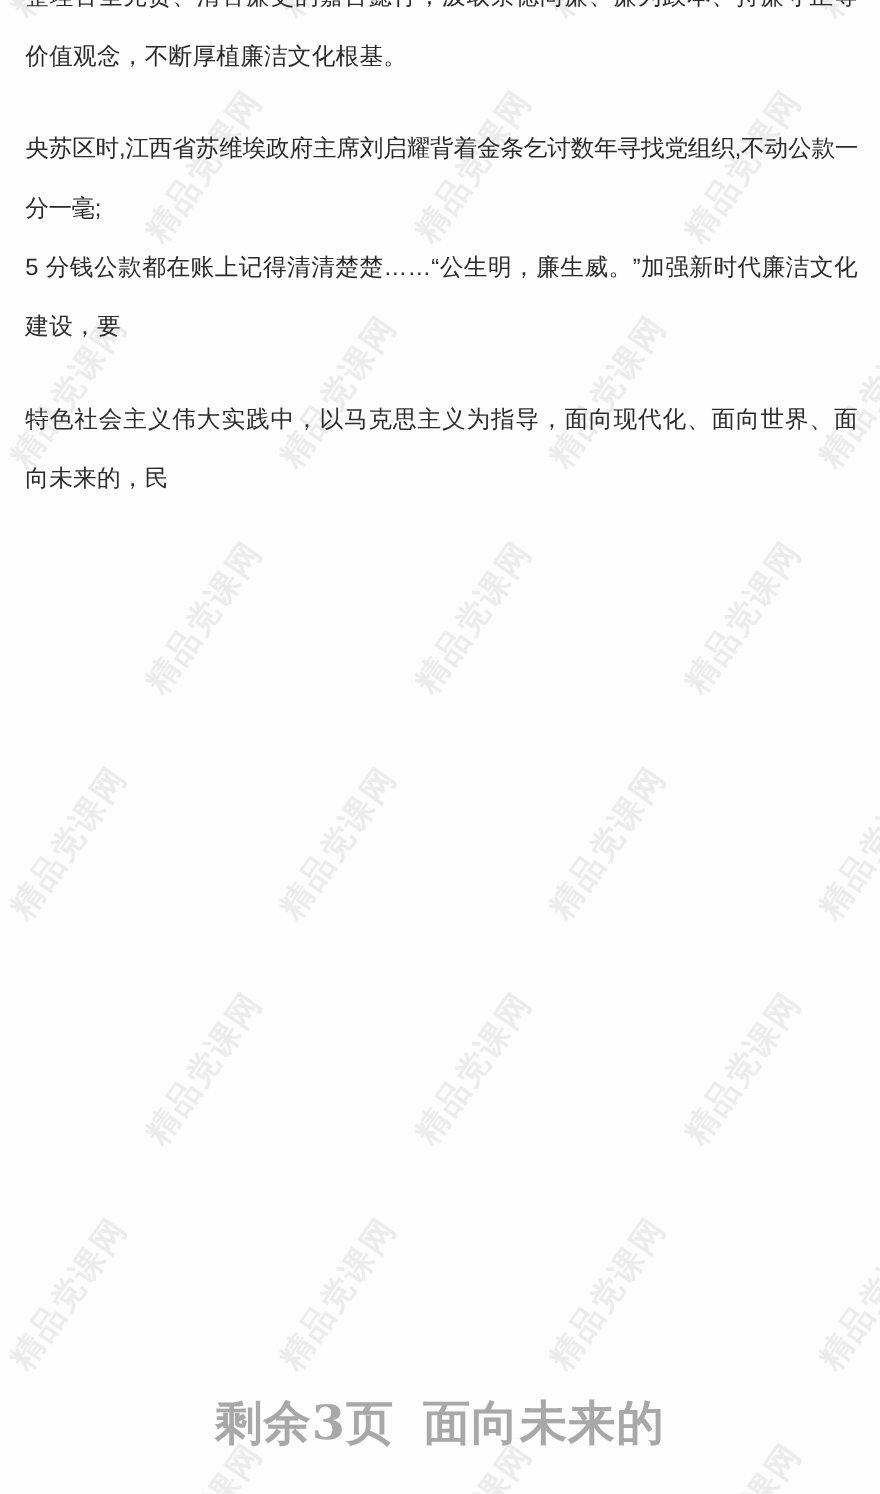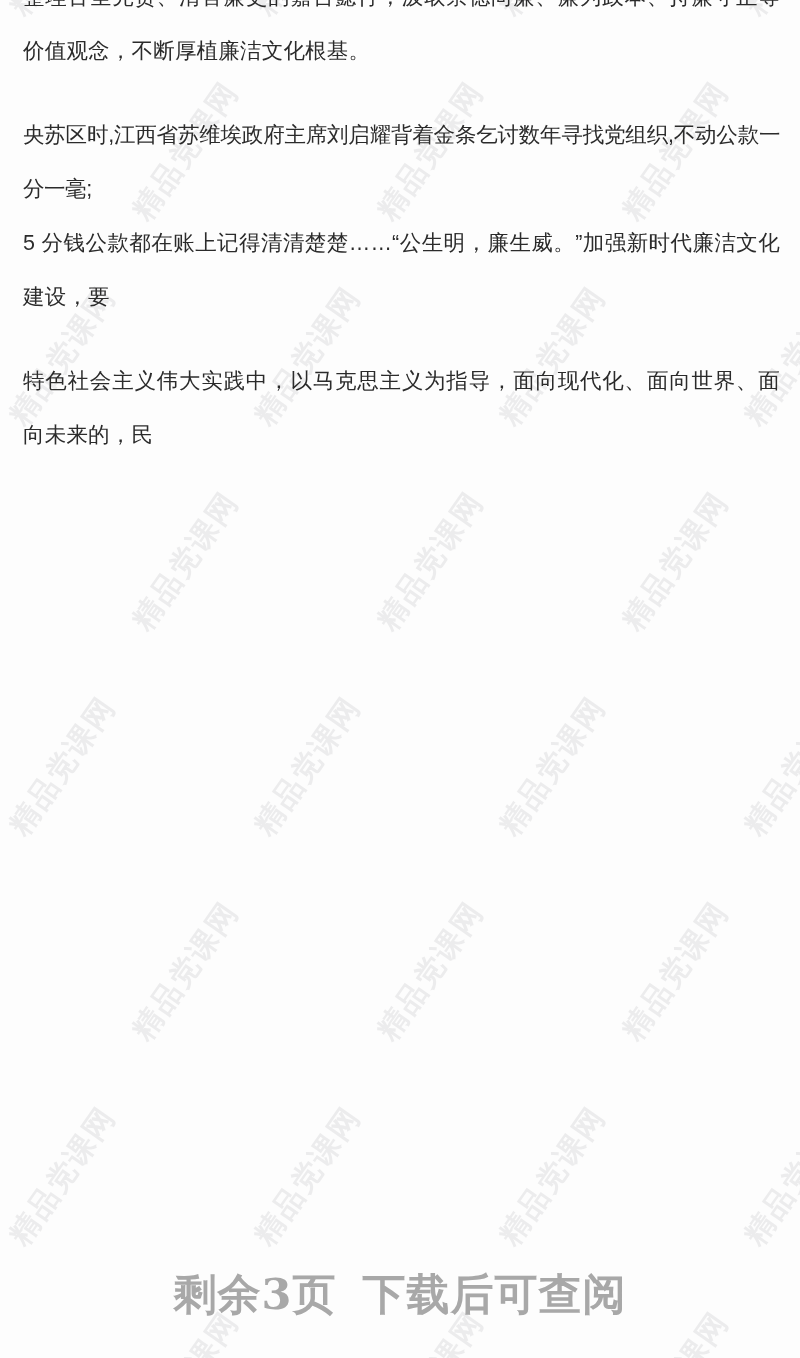--- a/index.html
+++ b/index.html
@@ -157,16 +157,16 @@
     <p class="para tight"><span>央苏区时,江西省苏维埃政府主席刘启耀背着金条乞讨数年寻找党组织,不动公款一分一毫;</span></p>
     <p class="para"><span>5 分钱公款都在账上记得清清楚楚……“公生明，廉生威。”加强新时代廉洁文化建设，要</span></p>
 
     <div class="spacer-md"></div>
 
     <p class="para"><span>特色社会主义伟大实践中，以马克思主义为指导，面向现代化、面向世界、面向未来的，民</span></p>
 
   </div>
 
   <div class="paywall">
-    <span class="paywall-text">剩余3页</span><span class="paywall-gap"></span><span class="paywall-text">下载后可查阅</span>
+    <span class="paywall-text">剩余3页</span><span class="paywall-gap"></span><span class="paywall-text">面向未来的</span>
   </div>
 
 </div>
 
 </body></html>

